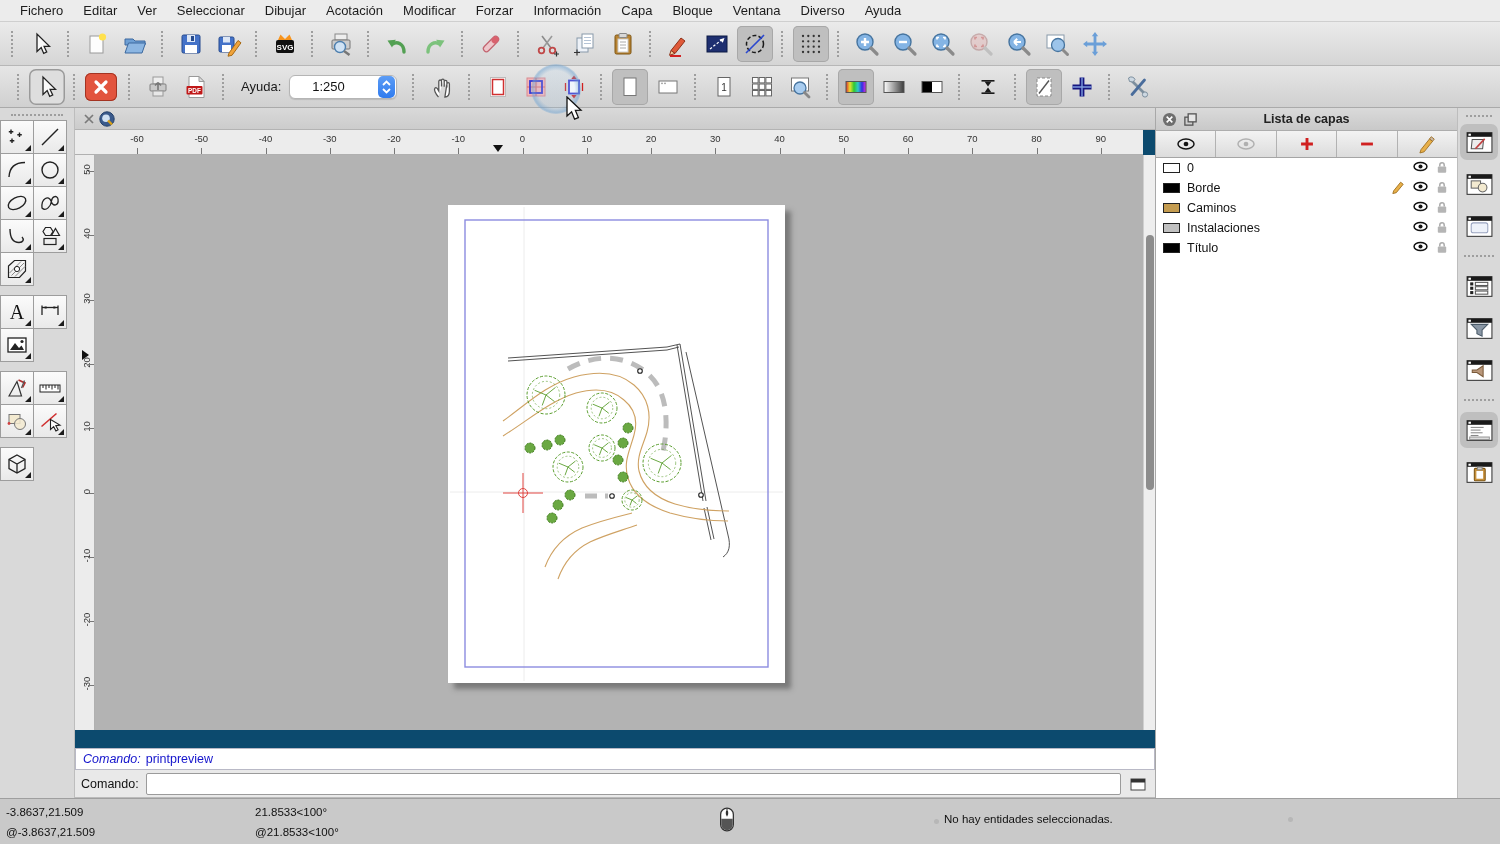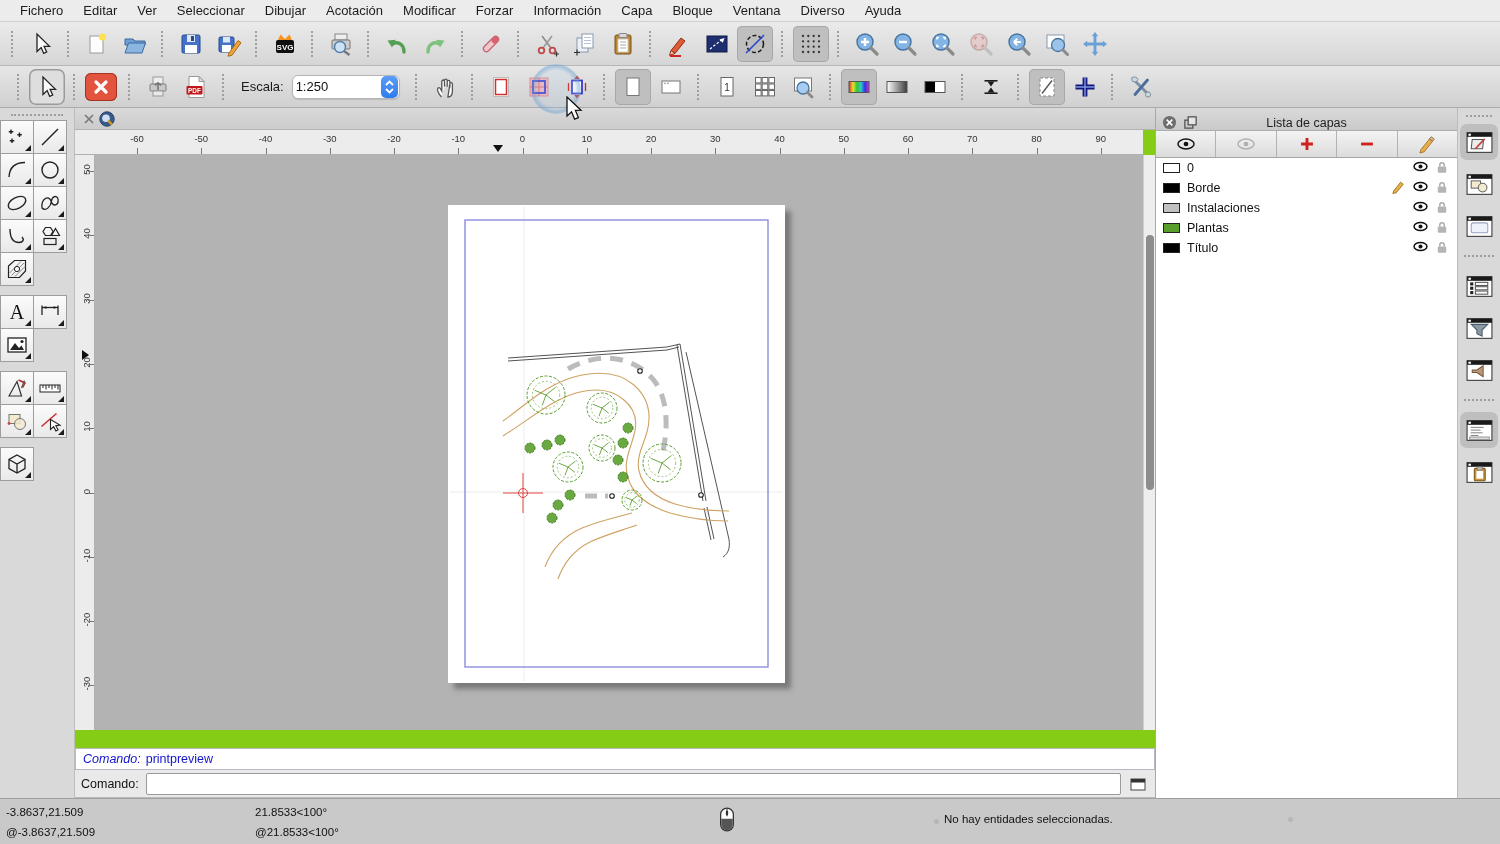--- a/index.html
+++ b/index.html
@@ -1,37 +1,37 @@
 <!DOCTYPE html>
 <html><head>
 <meta charset="utf-8">
 <style>
   html,body{margin:0;padding:0;background:#888;}
-  #app{position:relative;width:1500px;height:844px;background:#84cc16;overflow:hidden;
+  #app{position:relative;width:1500px;height:844px;background:#0c4a6e;overflow:hidden;
        font-family:"Liberation Sans",sans-serif;-webkit-font-smoothing:antialiased;}
   .abs{position:absolute;}
   
   #menubar{left:0;top:0;width:1500px;height:22px;background:#ececec;border-bottom:1px solid #cfcfcf;
            display:flex;align-items:center;padding-left:10px;box-sizing:border-box;}
   .menu-item{font-size:13px;color:#1c1c1c;padding:0 10px;line-height:22px;cursor:default;}
   
   #toolbar-main{left:0;top:22px;width:1500px;height:44px;background:linear-gradient(#ebebeb,#d5d5d5);
                 border-bottom:1px solid #b7b7b7;display:flex;align-items:center;padding:0 4px;box-sizing:border-box;}
   #toolbar-print{left:0;top:66px;width:1500px;height:42px;background:linear-gradient(#e6e6e6,#d0d0d0);
                  border-bottom:1px solid #aaa;display:flex;align-items:center;padding:0 10px;box-sizing:border-box;}
   .tbtn{width:36px;height:36px;display:flex;align-items:center;justify-content:center;border-radius:5px;margin:0 1px;}
   .tbtn.sel{background:#bfbfbf;box-shadow:inset 0 0 0 1px #a8a8a8;}
   .tbtn.dis{opacity:.42;}
   .tbtn.danger{background:#e2543e;box-shadow:inset 0 0 0 1px #a33322;width:32px;height:28px;border-radius:6px;margin-right:4px;}
   .tbtn.boxed{box-shadow:inset 0 0 0 1.5px #9a9a9a;background:#dedede;border-radius:7px;}
   .handle{width:2px;height:26px;border-left:2px dotted #9e9e9e;margin:0 7px;}
   .scale-wrap{display:flex;align-items:center;margin:0 8px;}
   .scale-label{font-size:13px;color:#1a1a1a;margin-right:8px;}
   .scale-combo{width:108px;height:24px;background:#fff;border:1px solid #b5b5b5;border-radius:6px;
-               display:flex;align-items:center;justify-content:space-between;padding-left:3px;box-sizing:border-box;
+               display:flex;align-items:center;justify-content:space-between;padding-left:22px;box-sizing:border-box;
                box-shadow:0 1px 1px rgba(0,0,0,.12);}
   .scale-value{font-size:13px;color:#111;}
   .stepper{width:17px;height:22px;background:linear-gradient(#5c9cf5,#2f7bef);border-radius:5px;margin:0;
            display:flex;flex-direction:column;align-items:center;justify-content:center;margin-right:1px;}
   
   #tabbar{left:75px;top:108px;width:1080px;height:22px;background:linear-gradient(#d9d9d9,#cccccc);
           border-bottom:1px solid #b3b3b3;box-sizing:border-box;}
   #tab-title{position:absolute;left:0;right:0;top:3px;text-align:center;font-size:12.5px;color:#333;}
   
   #palette{left:0;top:108px;width:75px;height:690px;background:#d9d9d9;border-right:1px solid #bdbdbd;box-sizing:border-box;}
@@ -64,21 +64,21 @@
   #cmd-history .lbl{font-style:italic;margin-right:5px;}
   #cmd-row{left:75px;top:770px;width:1080px;height:28px;background:#e9e9e9;border-bottom:1px solid #bbb;box-sizing:border-box;
            display:flex;align-items:center;padding:0 6px;}
   #cmd-row .lbl{font-size:12.5px;color:#111;margin-right:7px;}
   #cmd-input{flex:1;height:20px;border:1px solid #9b9b9b;border-radius:2px;background:#fff;font-size:12px;
              font-family:"Liberation Sans",sans-serif;padding:0 4px;}
   #cmd-toggle{width:22px;height:18px;margin-left:6px;display:flex;align-items:center;justify-content:center;}
   
   #layerpanel{left:1155px;top:108px;width:302px;height:690px;background:#fff;border-left:1px solid #a8a8a8;box-sizing:border-box;}
   #lp-header{height:22px;background:linear-gradient(#dadada,#c9c9c9);border-bottom:1px solid #adadad;position:relative;
-             display:flex;align-items:flex-end;}
+             display:flex;align-items:center;font-weight:bold;}
   #lp-title{position:absolute;left:0;right:0;text-align:center;font-size:12.5px;color:#222;}
   .lp-hbtn{margin-left:6px;z-index:2;display:flex;}
   #lp-toolbar{height:26px;display:flex;border-bottom:1px solid #a5a5a5;background:linear-gradient(#f3f3f3,#dcdcdc);}
   .lp-tbtn{flex:1;display:flex;align-items:center;justify-content:center;border-right:1px solid #b2b2b2;}
   .lp-tbtn:last-child{border-right:none;}
   #lp-list{background:#fff;}
   .layer-row{height:20px;display:flex;align-items:center;padding-left:7px;font-size:12.5px;color:#111;}
   .swatch{width:17px;height:10px;border:1px solid #222;box-sizing:border-box;margin-right:7px;flex:none;}
   .layer-name{flex:1;}
   .layer-icons{display:flex;align-items:center;gap:7px;margin-right:8px;}
@@ -362,21 +362,21 @@
       <div class="tbtn">
         <svg width="26" height="26" viewBox="0 0 26 26">
           <path d="M6,2.5 h10 l5,5 v16 H6 Z" fill="#fff" stroke="#999"></path>
           <path d="M16,2.5 l5,5 h-5 Z" fill="#ddd" stroke="#999"></path>
           <rect x="3.5" y="12" width="16" height="8.5" rx="1" fill="#c01818"></rect>
           <text x="11.5" y="18.5" font-size="6.4" font-weight="bold" fill="#fff" text-anchor="middle" font-family="Liberation Sans,sans-serif">PDF</text>
         </svg>
       </div>
       <div class="handle"></div>
       <div class="scale-wrap">
-        <span class="scale-label">Escala:</span>
+        <span class="scale-label">Ayuda:</span>
         <div class="scale-combo">
           <span class="scale-value">1:250</span>
           <span class="stepper">
             <svg width="11" height="16" viewBox="0 0 11 16">
               <path d="M2,6 L5.5,2.5 L9,6" fill="none" stroke="#fff" stroke-width="1.8"></path>
               <path d="M2,10 L5.5,13.5 L9,10" fill="none" stroke="#fff" stroke-width="1.8"></path>
             </svg>
           </span>
         </div>
       </div>
@@ -917,36 +917,36 @@
                 <ellipse cx="7" cy="7" rx="6" ry="3.7" fill="none" stroke="#111" stroke-width="1.4"></ellipse>
                 <circle cx="7" cy="7" r="1.9" fill="#111"></circle>
               </svg></span>
             <span><svg width="14" height="14" viewBox="0 0 14 14">
                 <rect x="2.8" y="6.5" width="8.4" height="6.3" rx="1" fill="#b5b5b5"></rect>
                 <path d="M4.8,6.5 V5 a2.2,2.2 0 0 1 4.4,0 V6.5" fill="none" stroke="#ababab" stroke-width="1.5"></path>
               </svg></span>
           </span>
         </div>
         <div class="layer-row">
-          <span class="swatch" style="background:#c0c0c0"></span>
-          <span class="layer-name">Instalaciones</span>
+          <span class="swatch" style="background:#c49c50"></span>
+          <span class="layer-name">Caminos</span>
           <span class="layer-icons">
             <span><svg width="15" height="15" viewBox="0 0 14 14">
                 <ellipse cx="7" cy="7" rx="6" ry="3.7" fill="none" stroke="#111" stroke-width="1.4"></ellipse>
                 <circle cx="7" cy="7" r="1.9" fill="#111"></circle>
               </svg></span>
             <span><svg width="14" height="14" viewBox="0 0 14 14">
                 <rect x="2.8" y="6.5" width="8.4" height="6.3" rx="1" fill="#b5b5b5"></rect>
                 <path d="M4.8,6.5 V5 a2.2,2.2 0 0 1 4.4,0 V6.5" fill="none" stroke="#ababab" stroke-width="1.5"></path>
               </svg></span>
           </span>
         </div>
         <div class="layer-row">
-          <span class="swatch" style="background:#5a9e2e"></span>
-          <span class="layer-name">Plantas</span>
+          <span class="swatch" style="background:#c0c0c0"></span>
+          <span class="layer-name">Instalaciones</span>
           <span class="layer-icons">
             <span><svg width="15" height="15" viewBox="0 0 14 14">
                 <ellipse cx="7" cy="7" rx="6" ry="3.7" fill="none" stroke="#111" stroke-width="1.4"></ellipse>
                 <circle cx="7" cy="7" r="1.9" fill="#111"></circle>
               </svg></span>
             <span><svg width="14" height="14" viewBox="0 0 14 14">
                 <rect x="2.8" y="6.5" width="8.4" height="6.3" rx="1" fill="#b5b5b5"></rect>
                 <path d="M4.8,6.5 V5 a2.2,2.2 0 0 1 4.4,0 V6.5" fill="none" stroke="#ababab" stroke-width="1.5"></path>
               </svg></span>
           </span>

